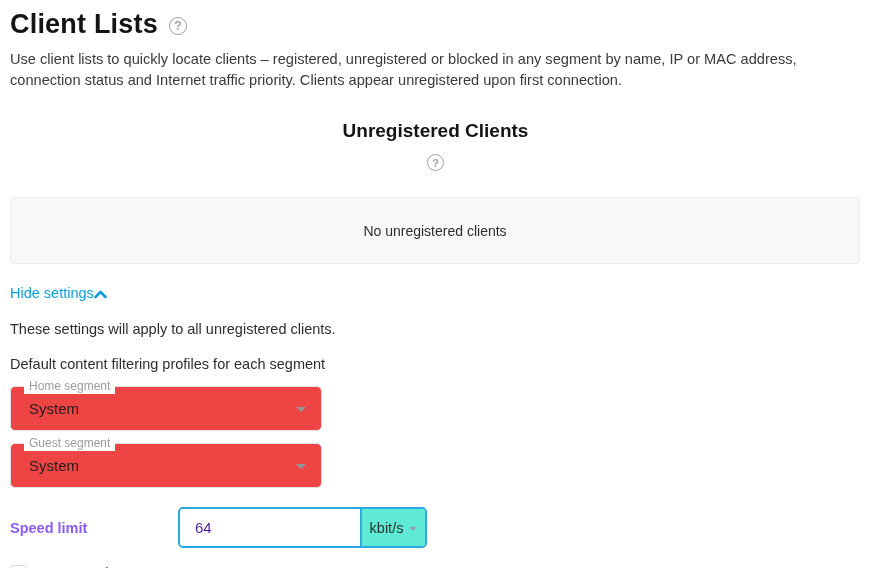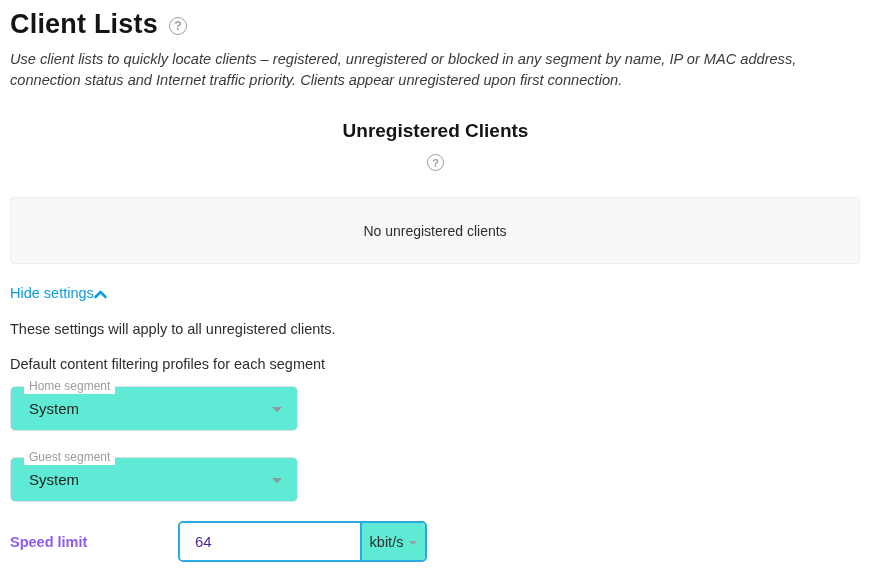--- a/index.html
+++ b/index.html
@@ -16,21 +16,21 @@
   .page-title-row { display: flex; align-items: center; gap: 11px; }
   .page-title { font-size: 27px; font-weight: 700; color: #141414; letter-spacing: 0.2px; }
   .help-icon {
     width: 18px; height: 18px; border: 1.5px solid #9aa0a6; border-radius: 50%;
     color: #9aa0a6; font-size: 12px; font-weight: 700;
     display: inline-flex; align-items: center; justify-content: center;
     flex: 0 0 auto; cursor: pointer; margin-top: 3px;
   }
   .help-icon.small { width: 17px; height: 17px; font-size: 11px; margin-top: 2px; }
 
-  .description { margin-top: 9px; max-width: 833px; font-size: 14.6px; line-height: 21px; color: #3a3a3a; font-style: italic; }
+  .description { margin-top: 9px; max-width: 833px; font-size: 14.6px; line-height: 21px; color: #3a3a3a; }
 
   
   .section-title-row { display: flex; align-items: center; gap: 10px; margin-top: 29px; flex-direction: column; }
   .section-title { font-size: 19px; font-weight: 700; color: #141414; }
 
   
   .empty-box {
     margin-top: 26px; width: 850px; height: 67px;
     background: #f8f8f9; border: 1px solid #ececee; border-radius: 4px;
     display: flex; align-items: center; justify-content: center;
@@ -43,26 +43,26 @@
     font-size: 14.5px; cursor: pointer; width: max-content;
   }
   .toggle-link .lbl { color: var(--accent); }
   .chevron-up { display: inline-block; margin-top: 2px; }
 
   .note { margin-top: 19px; font-size: 14.5px; color: #2d2d2d; }
   .subheading { margin-top: 19px; font-size: 14.5px; color: #2d2d2d; }
 
   
   .outlined-select {
-    position: relative; width: 288px; height: 45px;
+    position: relative; width: 312px; height: 45px;
     border: 1px solid #e1e1e4; border-radius: 5px;
-    display: flex; align-items: center; cursor: pointer; background: #5eead4;
+    display: flex; align-items: center; cursor: pointer; background: #ef4444;
   }
   .outlined-select.first { margin-top: 14px; }
-  .outlined-select.second { margin-top: 26px; }
+  .outlined-select.second { margin-top: 12px; }
   .outlined-select .float-label {
     position: absolute; top: -8px; left: 13px; background: #ffffff;
     padding: 0 5px; font-size: 12px; color: #9b9ba0; line-height: 15px;
   }
   .outlined-select .value { padding-left: 18px; font-size: 15px; color: #1f1f1f; }
   .caret-down {
     position: absolute; right: 15px; top: 50%; margin-top: -2px;
     width: 0; height: 0;
     border-left: 5px solid transparent; border-right: 5px solid transparent;
     border-top: 5px solid #8e959b;

